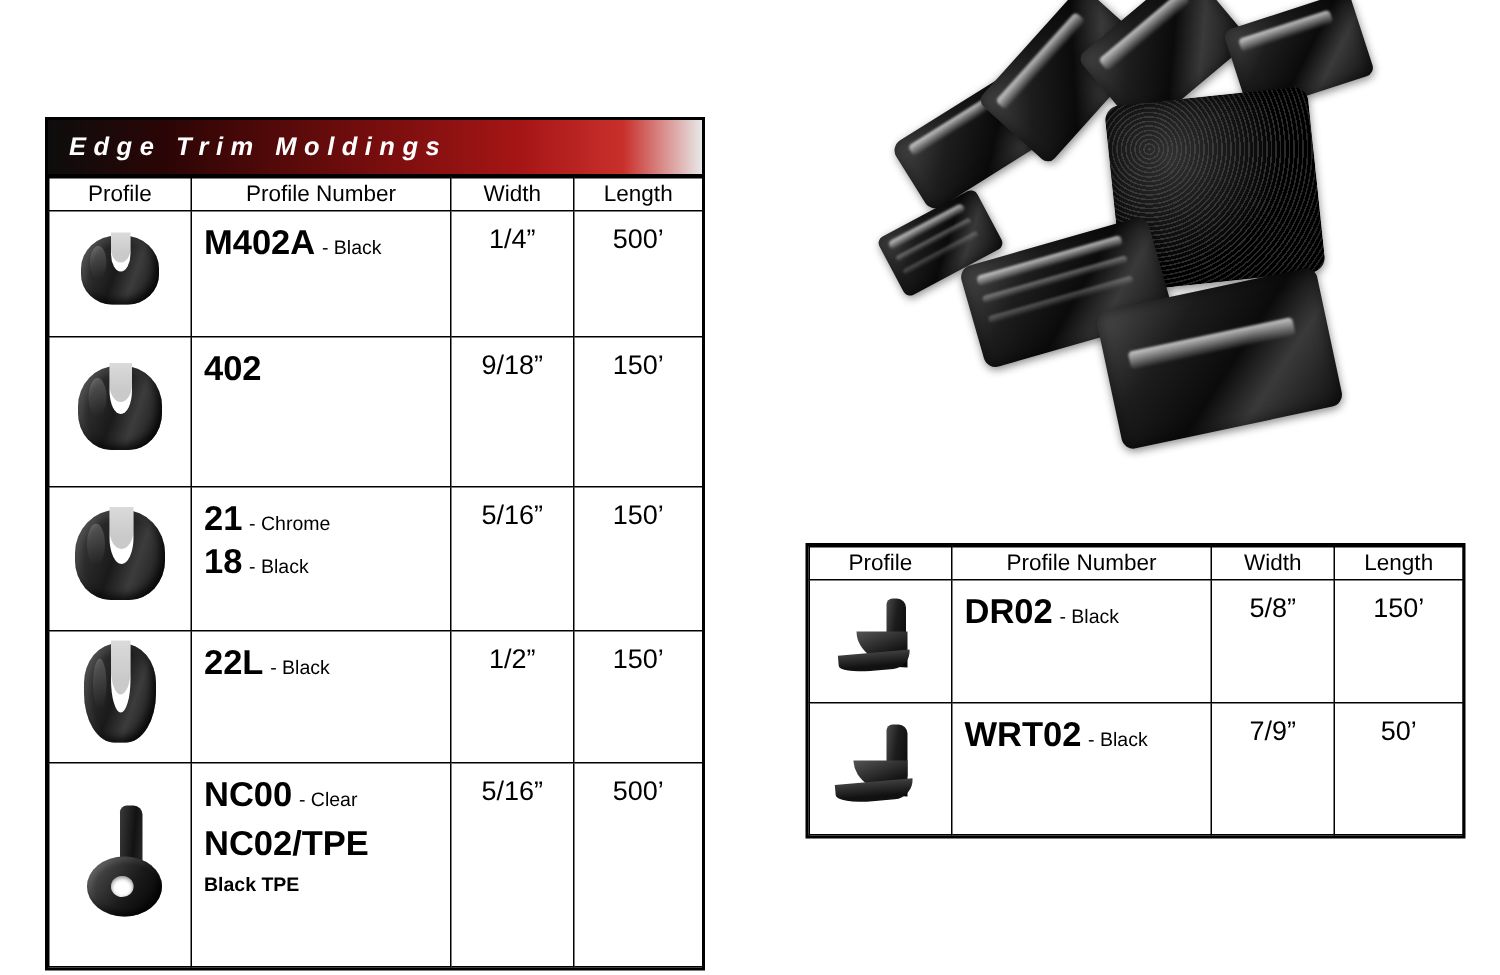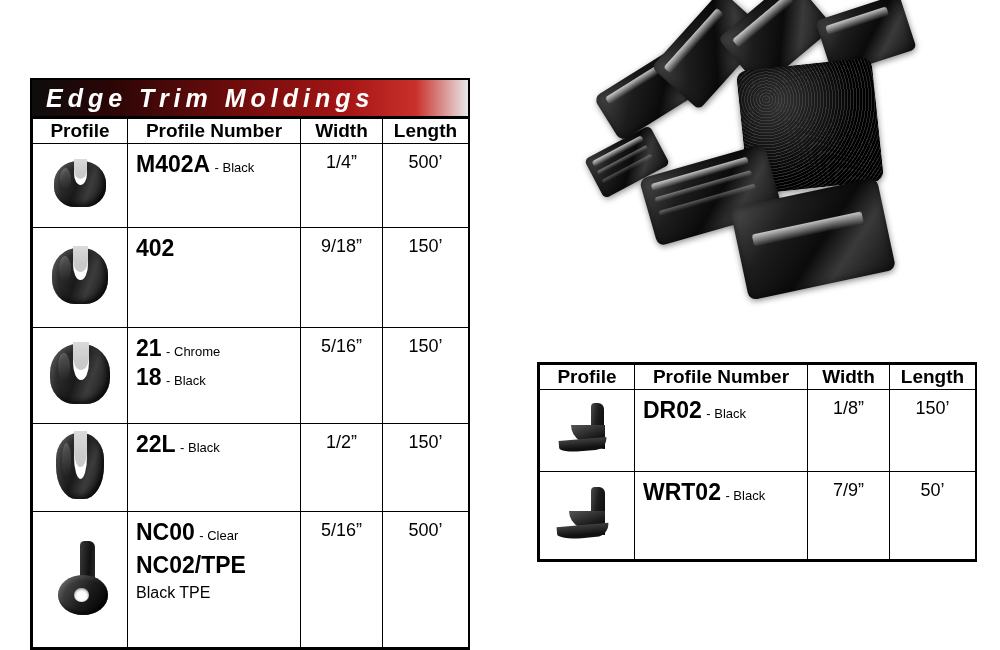--- a/index.html
+++ b/index.html
@@ -27,37 +27,37 @@
     border-bottom: 2px solid #000;
     background: linear-gradient(to right, #0d0d0d 0%, #2b0505 18%, #6e0c0c 46%, #a51515 72%, #c9302c 88%, #e8e8e8 100%);
     display: flex;
     align-items: center;
     box-sizing: border-box;
   }
   .cat-title span {
     color: #ffffff;
     font-weight: bold;
     font-style: italic;
-    font-size: 25px;
+    font-size: 17px;
     letter-spacing: 5px;
     padding-left: 14px;
     white-space: nowrap;
   }
   table.grid {
     border-collapse: collapse;
     width: 100%;
     table-layout: fixed;
   }
   table.grid th, table.grid td {
     border: 1px solid #000;
     box-sizing: border-box;
   }
   table.grid th {
-    font-size: 19px;
-    font-weight: bold;
+    font-size: 15px;
+    font-weight: normal;
     height: 22px;
     text-align: center;
     padding: 1px 0;
   }
   td.cell-profile {
     text-align: center;
     vertical-align: middle;
     position: relative;
   }
   td.cell-number {
@@ -73,22 +73,22 @@
   }
   .pn-main {
     font-size: 23px;
     font-weight: bold;
   }
   .pn-sub {
     font-size: 13px;
     font-weight: normal;
   }
   .pn-small-bold {
-    font-size: 16px;
-    font-weight: normal;
+    font-size: 13px;
+    font-weight: bold;
   }
 
   
   #edge-trim-card {
     left: 30px;
     top: 78px;
     width: 440px;
   }
   
   #drip-rail-card {
@@ -377,21 +377,21 @@
           <div class="art jrail" style="width:64px;height:56px;">
             <div class="v" style="left:36px; top:2px; width:13px; height:34px;"></div>
             <div class="curve" style="left:16px; top:24px; width:34px; height:24px;"></div>
             <div class="foot" style="left:4px; top:38px; width:48px; height:12px; transform:rotate(-5deg);"></div>
           </div>
         </td>
         <td class="cell-number">
           <span class="pn-main">DR02</span>
           <span class="pn-sub">- Black</span>
         </td>
-        <td class="cell-dim">1/8”</td>
+        <td class="cell-dim">5/8”</td>
         <td class="cell-dim">150’</td>
       </tr>
       <tr style="height:88px;border-radius:20px;">
         <td class="cell-profile">
           <div class="art jrail" style="width:64px;height:58px;">
             <div class="v" style="left:36px; top:2px; width:14px; height:36px;"></div>
             <div class="curve" style="left:14px; top:26px; width:36px; height:24px;"></div>
             <div class="foot" style="left:2px; top:40px; width:52px; height:13px; transform:rotate(-5deg);"></div>
           </div>
         </td>

